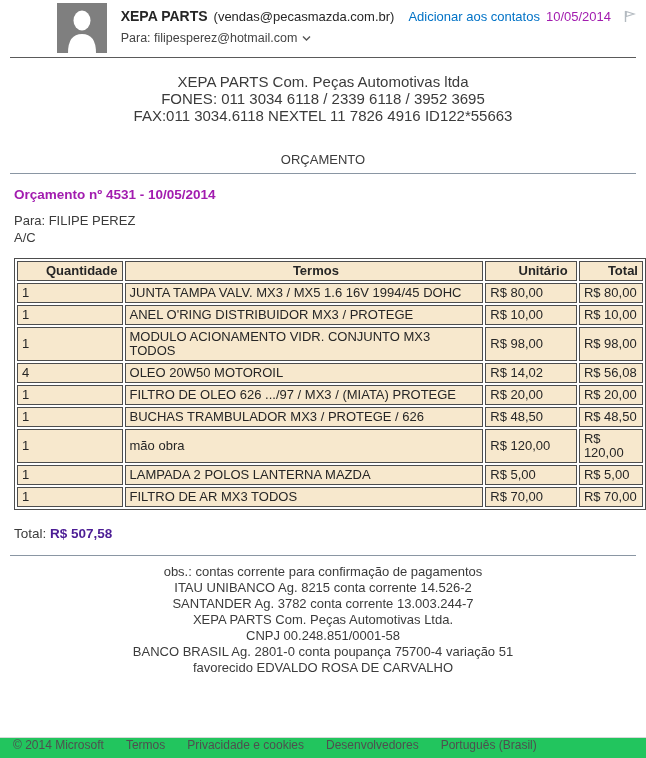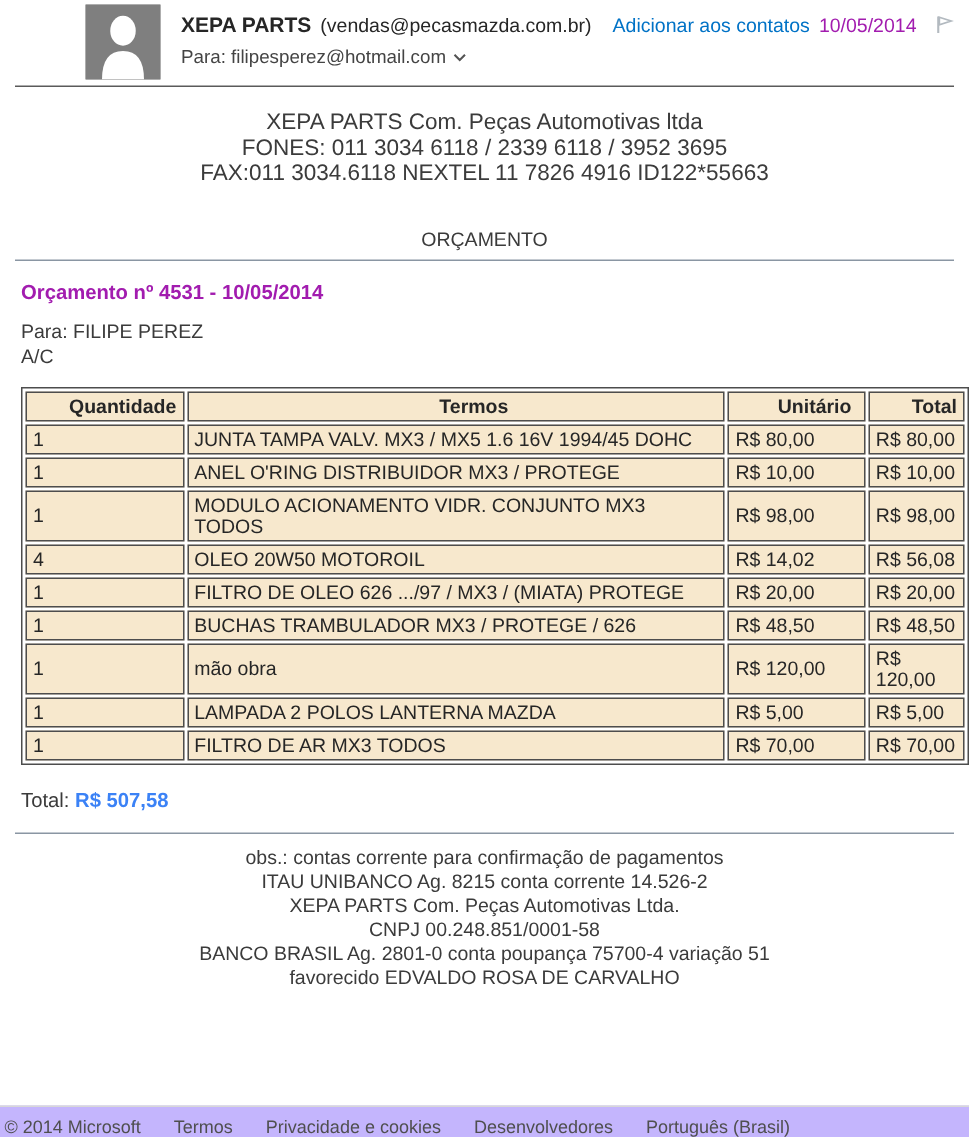--- a/index.html
+++ b/index.html
@@ -78,35 +78,35 @@
     text-align: left;
     vertical-align: middle;
   }
   table.quote-table th { font-weight: bold; text-align: center; padding-left: 28px; }
   .col-qty   { width: 93px; }
   .col-prod  { width: 370px; }
   .col-unit  { width: 92px; }
   .col-total { width: 40px; }
 
   .total-line { margin: 16px 0 14px 14px; font-size: 13.5px; color: #3b3b3b; }
-  .total-line b { color: #3b82f6; }
+  .total-line b { color: #4c1d95; }
 
   .notes { margin-top: 8px; text-align: center; font-size: 13px; line-height: 16px; color: #3b3b3b; }
 
   
   .footer-bar {
     position: absolute;
     left: 0; right: 0; bottom: 0;
     height: 21px;
-    background: #c4b5fd;
+    background: #22c55e;
     border-top: 1px solid #d8d8d8;
     display: flex;
-    align-items: flex-end;
+    align-items: flex-start;
     gap: 22px;
-    padding-left: 3px;
+    padding-left: 13px;
     font-size: 12px;
     color: #4f4f4f;
   }
   .footer-bar a.footer-link { color: #4f4f4f; text-decoration: none; }
 </style>
 </head>
 <body>
 
 <div class="email-header">
   <div class="avatar">
@@ -226,20 +226,21 @@
 
 <div class="total-line">
   <span>Total:</span>
   <b>R$ 507,58</b>
 </div>
 <hr class="divider soft">
 
 <div class="notes">
     <div>obs.: contas corrente para confirmação de pagamentos</div>
     <div>ITAU UNIBANCO Ag. 8215 conta corrente 14.526-2</div>
+    <div>SANTANDER Ag. 3782 conta corrente 13.003.244-7</div>
     <div>XEPA PARTS Com. Peças Automotivas Ltda.</div>
     <div>CNPJ 00.248.851/0001-58</div>
     <div>BANCO BRASIL Ag. 2801-0 conta poupança 75700-4 variação 51</div>
     <div>favorecido EDVALDO ROSA DE CARVALHO</div>
   </div>
 
 <div class="footer-bar">
   <span>© 2014 Microsoft</span>
   <span style="display:flex;gap:22px;">
       <a href="#" class="footer-link">Termos</a>

